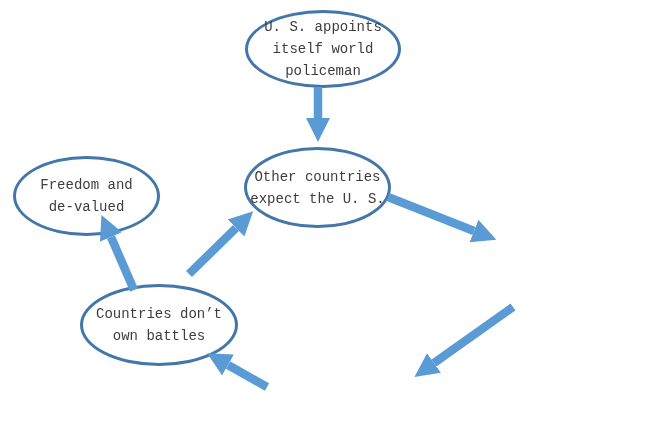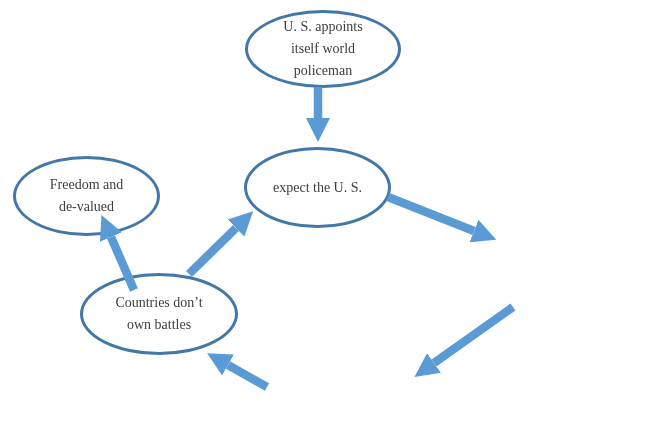--- a/index.html
+++ b/index.html
@@ -8,21 +8,21 @@
     --node-fill:#ffffff;
     --arrow:#5B9BD5;
     --text:#3d3d3d;
   }
   *{box-sizing:border-box;margin:0;padding:0;}
   html,body{background:var(--bg);}
   #canvas{
     position:relative;
     width:645px;height:445px;
     background:var(--bg);
-    font-family:Liberation Serif, serif;
+    font-family:Liberation Mono, monospace;
     overflow:hidden;
   }
   .node{
     position:absolute;
     border:3px solid var(--node-border);
     border-radius:50%;
     background:var(--node-fill);
     display:flex;align-items:center;justify-content:center;
     z-index:2;
   }
@@ -55,26 +55,27 @@
 
   <div class="node" style="left:13px;top:156px;width:147px;height:80px">
     <div class="label">
       <span>Freedom and</span>
       <span>de-valued</span>
     </div>
   </div>
 
   <div class="node" style="left:244px;top:147px;width:147px;height:81px">
     <div class="label">
+      <span>Other countries</span>
       <span>expect the U. S.</span>
     </div>
   </div>
 
 
-  <div class="node" style="left:80px;top:273px;width:158px;height:82px">
+  <div class="node" style="left:80px;top:284px;width:158px;height:82px">
     <div class="label">
       <span>Countries don’t</span>
       <span>own battles</span>
     </div>
   </div>
 
 
   <svg id="edges" viewBox="0 0 645 445" xmlns="http://www.w3.org/2000/svg">
     <defs>
       <marker id="ah" viewBox="0 0 10 10" refX="0" refY="5" markerWidth="24" markerHeight="33" markerUnits="userSpaceOnUse" orient="auto">

